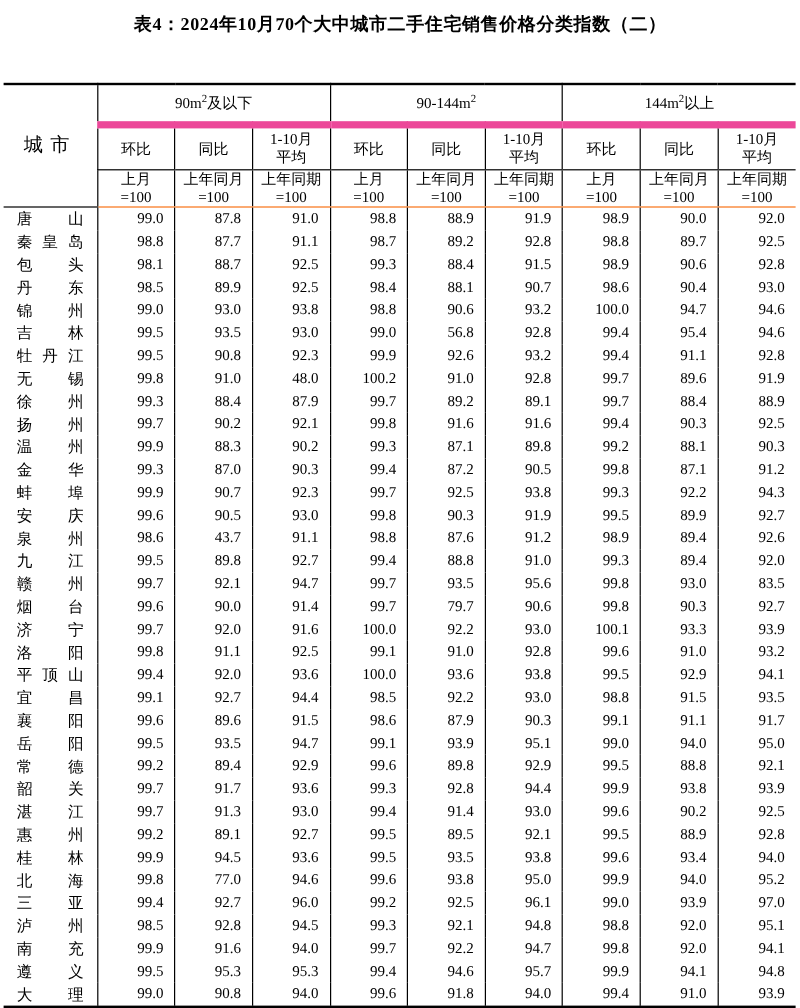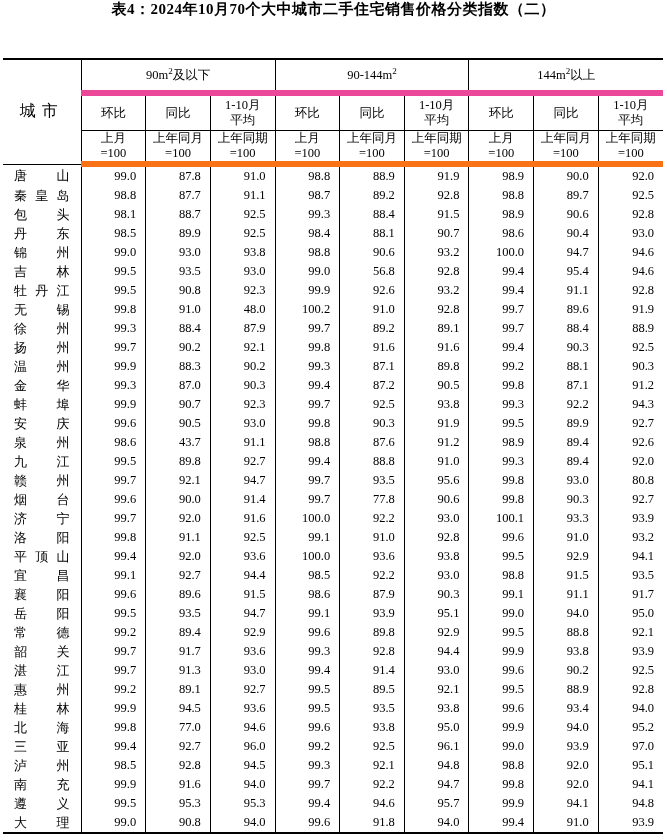--- a/index.html
+++ b/index.html
@@ -6,20 +6,21 @@
   body{
     width:667px;height:840px;overflow:hidden;
     font-family:"Liberation Serif","DejaVu Serif",serif;
     color:#000;
   }
   .page{width:667px;height:840px;position:relative;}
   .title{
     text-align:center;
     font-size:15px;
     font-weight:bold;
+    padding-top:11px;
     letter-spacing:0.5px;
   }
   table.idx{
     table-layout:fixed;
     border-collapse:collapse;
     width:660px;
     margin:39px 0 0 3px;
     border-top:2px solid #000;
     border-bottom:2px solid #000;
   }
@@ -28,21 +29,21 @@
   th,td{
     padding:0;
     font-weight:normal;
     font-size:12.5px;
     border-left:1px solid #000;
     vertical-align:middle;
   }
   th.city-h{border-left:none;border-bottom:1px solid #000;font-size:16px;letter-spacing:6px;}
   tr.r-groups th.grp{height:30px;border-bottom:6px solid #ec4899;text-align:center;}
   tr.r-metrics th{height:34px;border-bottom:1px solid #000;text-align:center;}
-  tr.r-base th{height:30px;border-bottom:6px solid #f97316;text-align:center;}
+  tr.r-base th{height:30px;border-bottom:1px solid #f97316;text-align:center;}
   .ln{display:block;line-height:15px;}
   sup{font-size:9px;line-height:0;}
   tbody td{height:19px;line-height:19px;}
   tbody td:first-child{border-left:none;}
   td.num{text-align:right;padding-right:9px;font-size:12.5px;}
   td.city{font-size:13px;}
   .city-inner{display:flex;justify-content:space-between;padding:0 11px;}
 </style>
 </head>
 <body>
@@ -430,34 +431,34 @@
             </div>
           </td>
           <td class="num">99.7</td>
           <td class="num">92.1</td>
           <td class="num">94.7</td>
           <td class="num">99.7</td>
           <td class="num">93.5</td>
           <td class="num">95.6</td>
           <td class="num">99.8</td>
           <td class="num">93.0</td>
-          <td class="num">80.8</td>
+          <td class="num">83.5</td>
         </tr>
         <tr>
           <td class="city">
             <div class="city-inner">
               <span>烟</span>
               <span>台</span>
             </div>
           </td>
           <td class="num">99.6</td>
           <td class="num">90.0</td>
           <td class="num">91.4</td>
           <td class="num">99.7</td>
-          <td class="num">77.8</td>
+          <td class="num">79.7</td>
           <td class="num">90.6</td>
           <td class="num">99.8</td>
           <td class="num">90.3</td>
           <td class="num">92.7</td>
         </tr>
         <tr>
           <td class="city">
             <div class="city-inner">
               <span>济</span>
               <span>宁</span>

